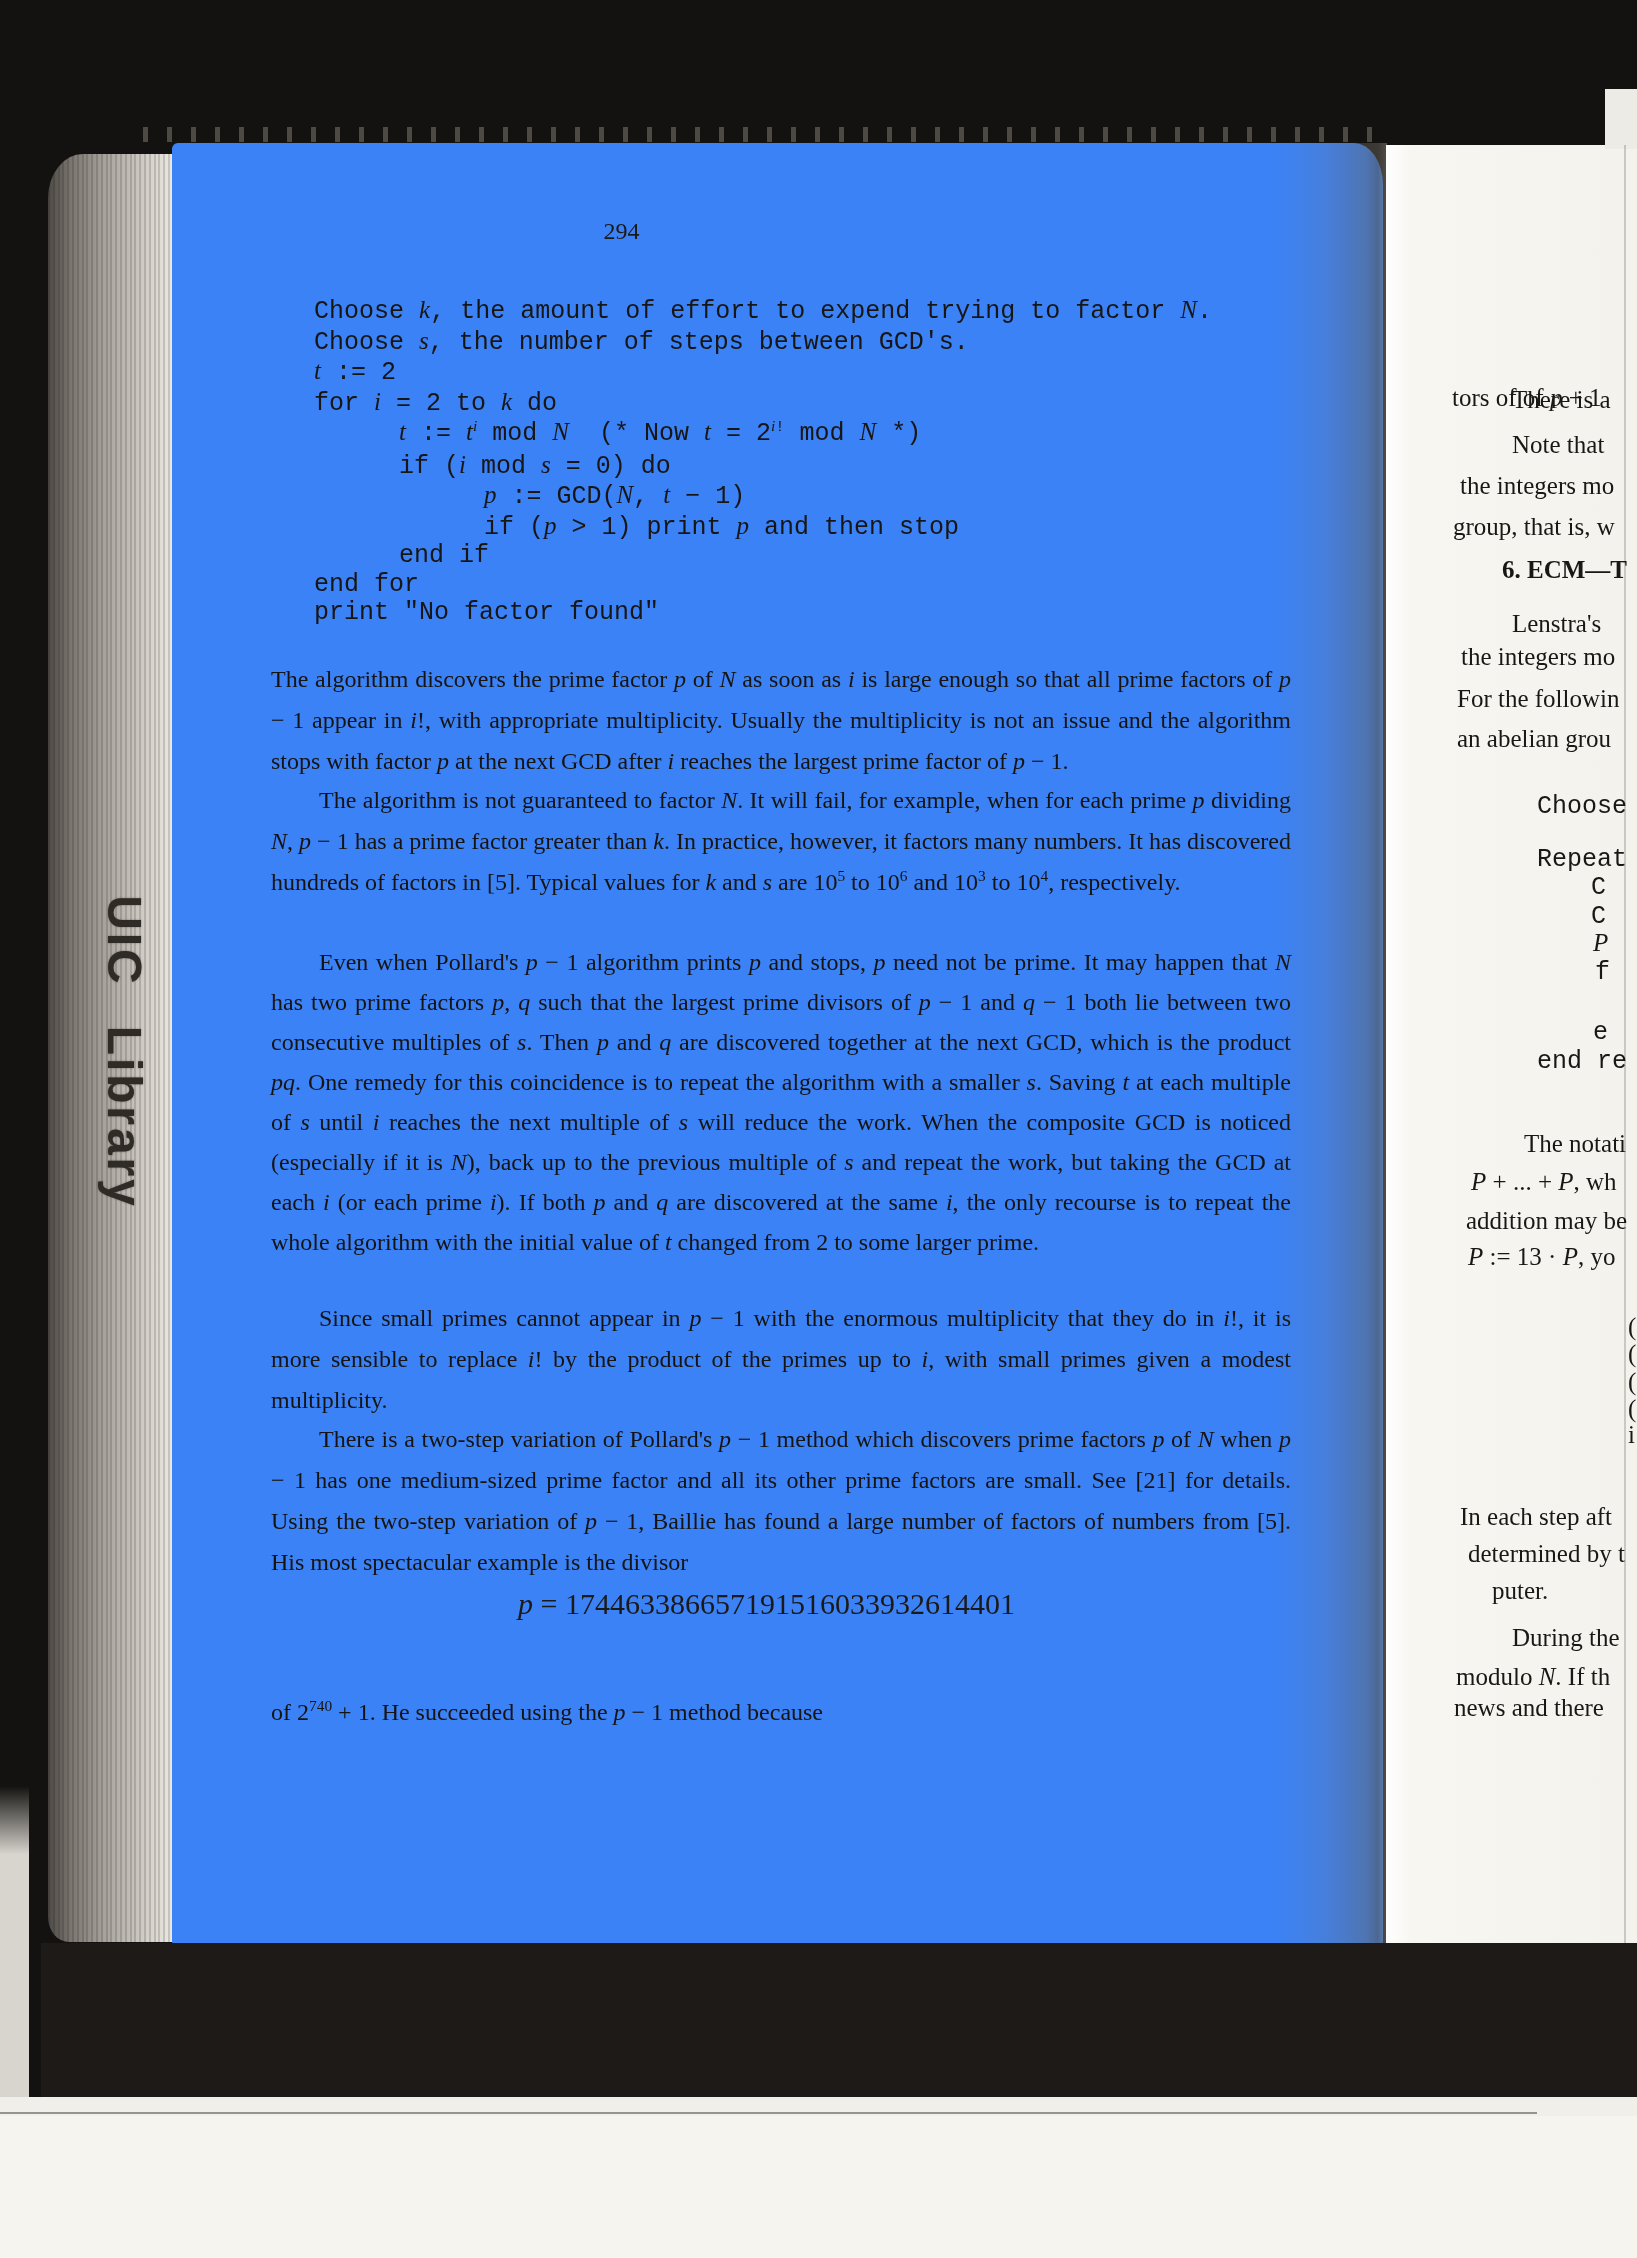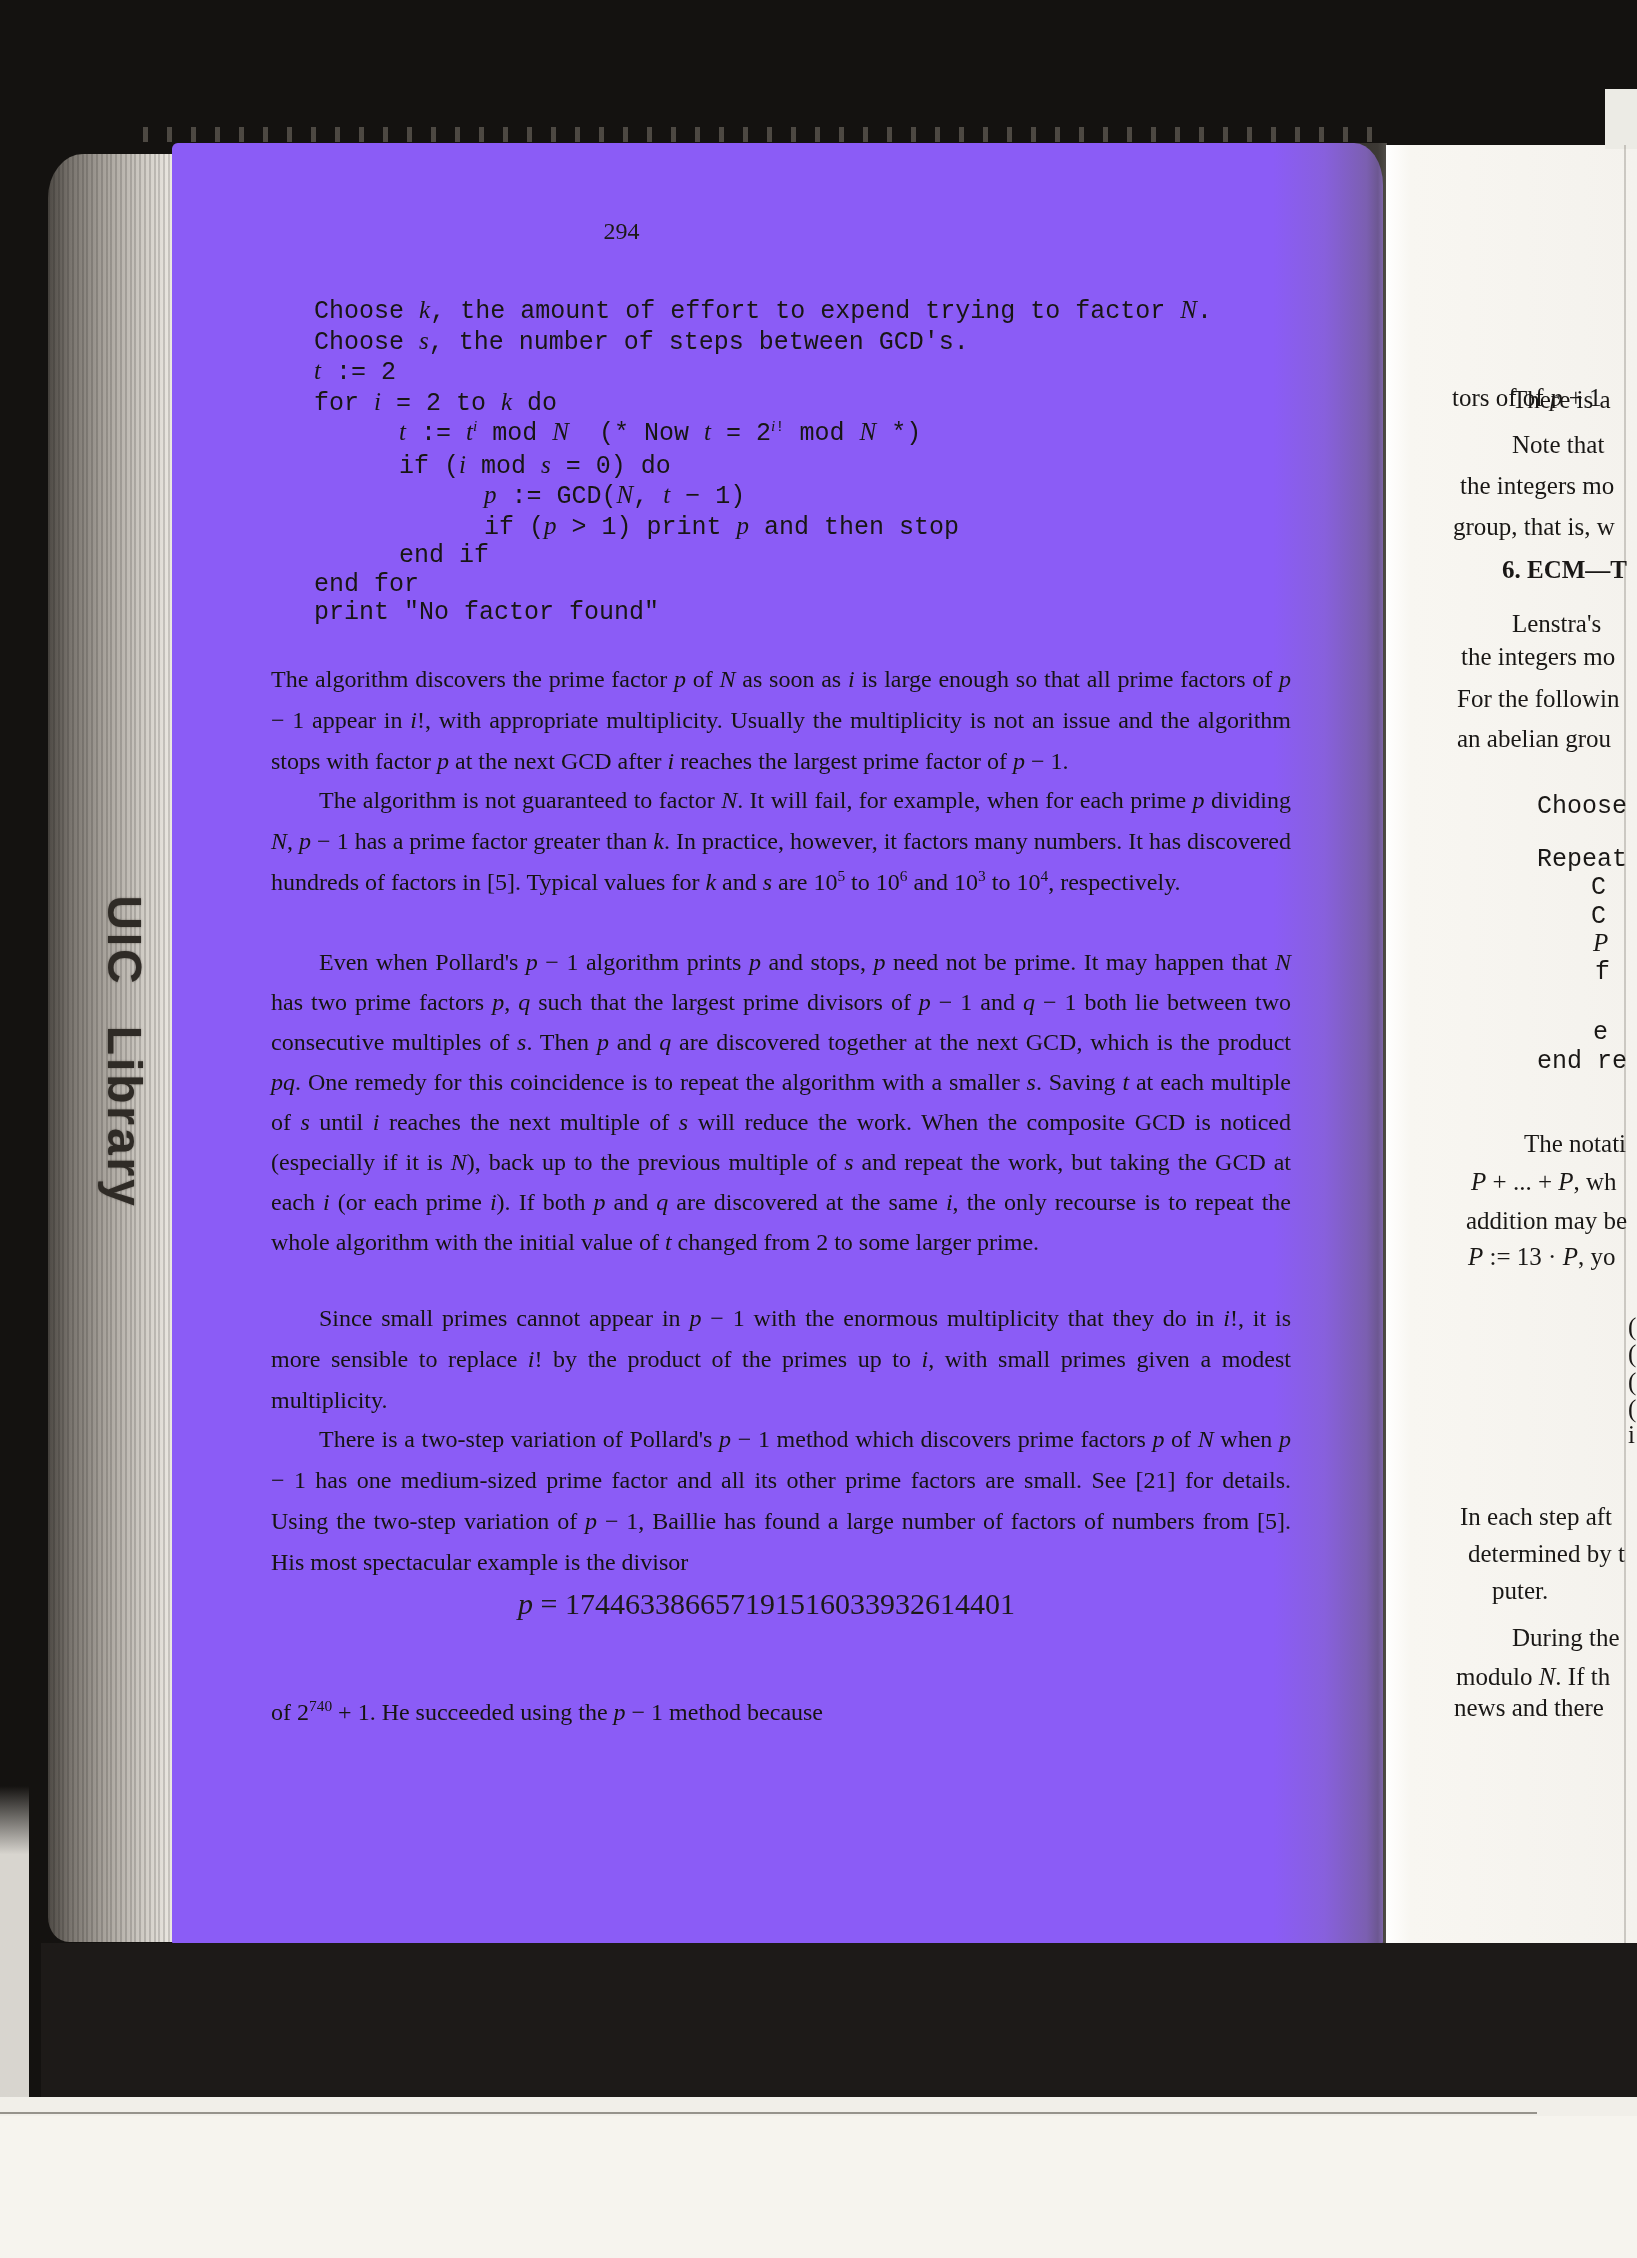--- a/index.html
+++ b/index.html
@@ -32,21 +32,21 @@
     transform:rotate(90deg);
     font-family:"Liberation Sans",sans-serif;font-weight:bold;
     font-size:48px;letter-spacing:2.9px;color:#2f2b26;
     text-shadow:0 0 1.9px rgba(45,40,34,.55);
     white-space:nowrap;
   }
   #stamp .w2{margin-left:39px;}
   
   #main-page{
     position:absolute;left:172px;top:143px;width:1211px;height:1802px;
-    background:#8b5cf6;
+    background:#3b82f6;
     border-radius:5.8px 29px 3.9px 3.9px / 5.8px 42px 3.9px 3.9px;
   }
   #gutter{
     position:absolute;left:1273px;top:143px;width:114px;height:1800px;
     background:linear-gradient(90deg,
       rgba(0,0,0,0) 0%, rgba(120,114,106,.18) 45%,
       rgba(104,99,92,.45) 82%, rgba(88,84,78,.6) 92%, rgba(142,138,130,.5) 100%);
   }
   
   #right-page{

